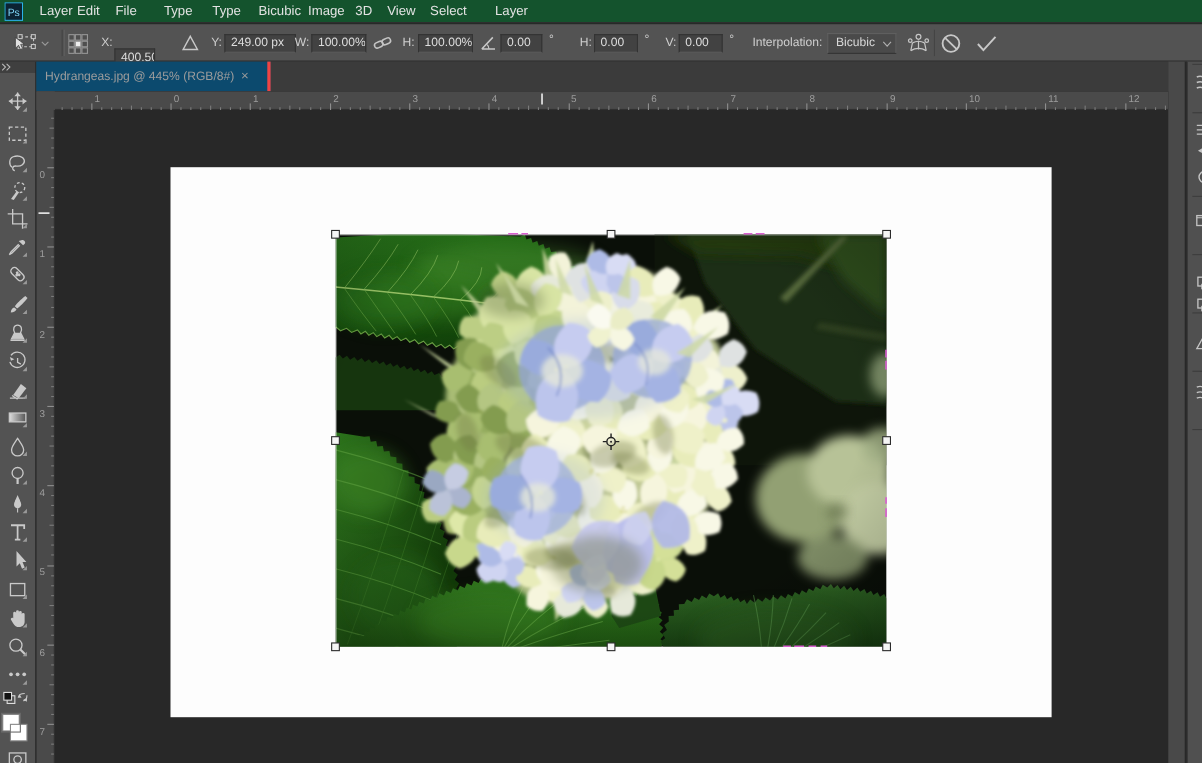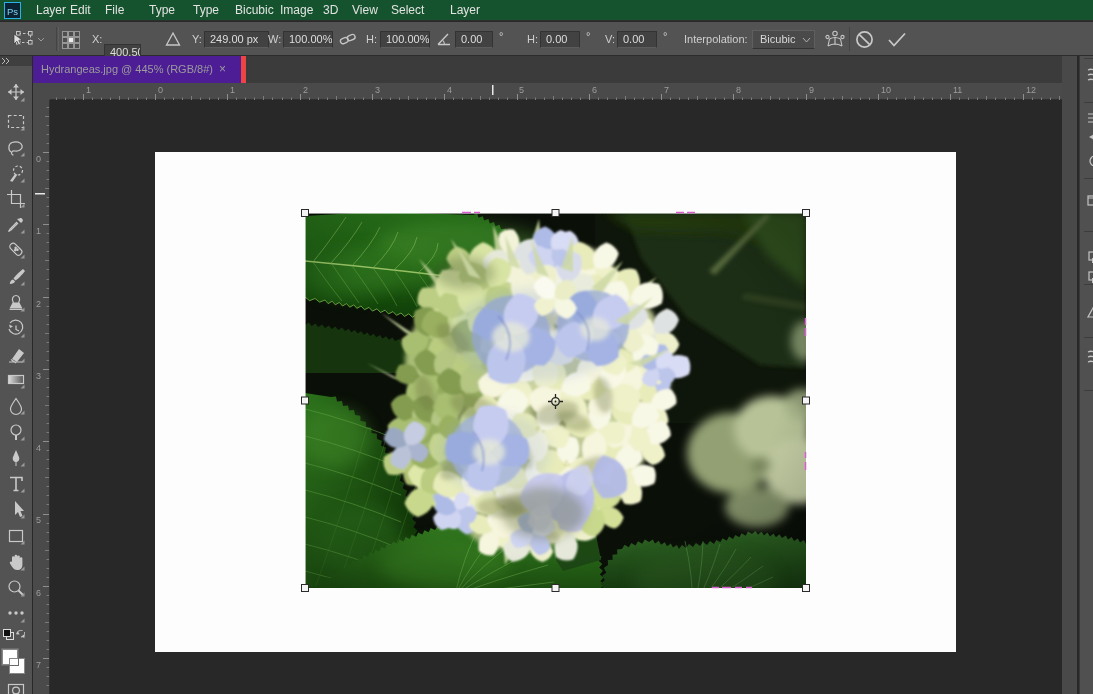--- a/index.html
+++ b/index.html
@@ -110,21 +110,21 @@
 <div class="abs" style="left:849px;top:5px;width:1px;height:24px;background:#444"></div>
 <svg class="abs" style="left:855px;top:8px" width="19" height="19">
       <circle cx="9.5" cy="9.5" r="7.6" stroke="#c8c8c8" stroke-width="1.7" fill="none"></circle>
       <path d="M4.4,4.7 L14.7,14.6" stroke="#c8c8c8" stroke-width="1.7"></path>
     </svg>
 <svg class="abs" style="left:886px;top:8px" width="22" height="19">
       <path d="M3,10 L8,15.5 L19,3.5" stroke="#c8c8c8" stroke-width="1.8" fill="none"></path>
     </svg>
 </div>
 <div id="tabbar">
-<div class="tab" style="left:0;width:213px;background:#4c1d95;color:#9c9c9c;border-right:5px solid #ef4444">Hydrangeas.jpg @ 445% (RGB/8#)  <span style="font-size:12px;position:relative;left:3px">×</span></div>
+<div class="tab" style="left:0;width:213px;background:#0c4a6e;color:#9c9c9c;border-right:3px solid #ef4444">Hydrangeas.jpg @ 445% (RGB/8#)  <span style="font-size:12px;position:relative;left:3px">×</span></div>
 </div>
 <div id="toolhead">
     <svg width="10" height="9" style="position:absolute;left:1px;top:1px">
       <path d="M1,1 L4,4 L1,7 M5,1 L8,4 L5,7" stroke="#b9b9b9" fill="none"></path>
     </svg>
   </div>
 <div id="toolbar">
     <svg width="32" height="628" style="position:absolute;left:0;top:0">
 <g transform="translate(7,18.0)" stroke="#c9c9c9" fill="none" stroke-width="1.2">
         <path d="M9,0 L9,16 M1,8 L17,8"></path>

